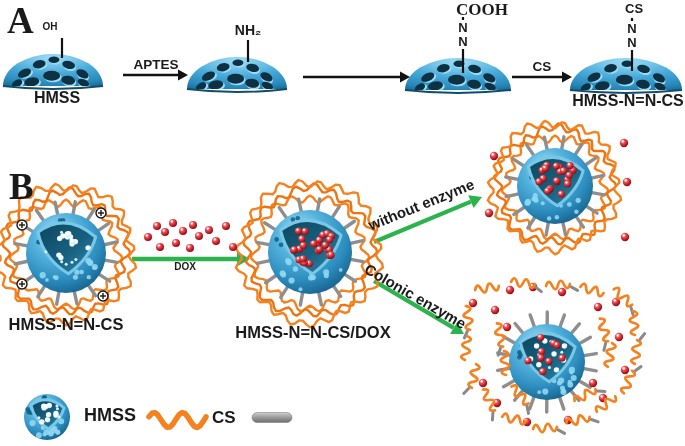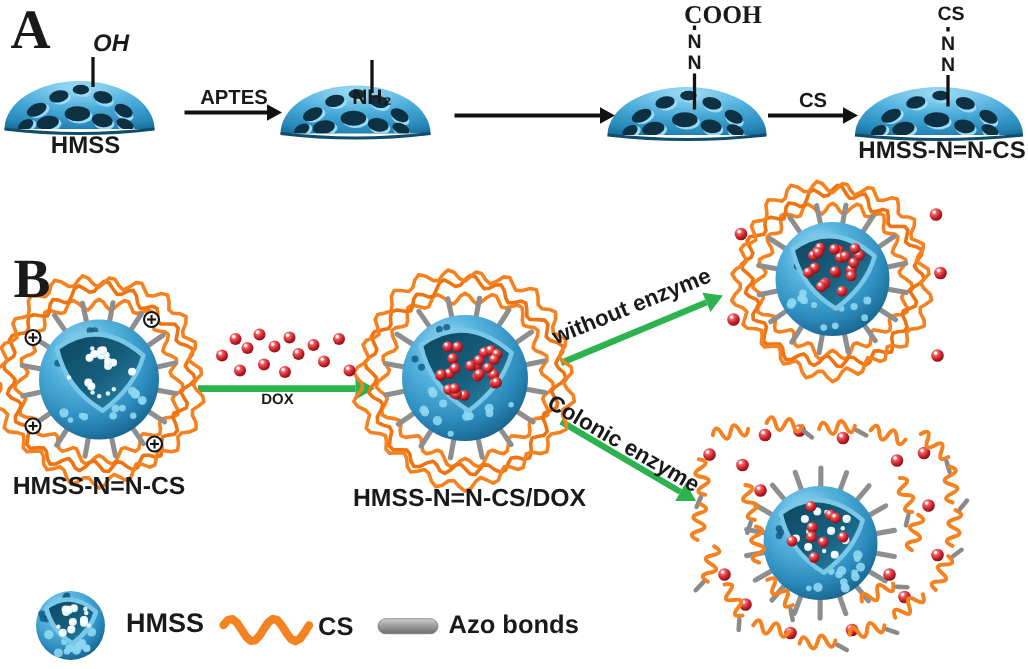--- a/index.html
+++ b/index.html
@@ -5,24 +5,24 @@
   html,body{margin:0;padding:0;background:#fff;}
   .canvas{position:relative;width:685px;height:446px;background:#ffffff;overflow:hidden;
           font-family:"Liberation Sans",sans-serif;}
   #fig{position:absolute;left:0;top:0;}
   .lbl{position:absolute;font-weight:700;color:#1a1a1a;white-space:nowrap;line-height:1;
        transform:translateX(-50%);}
   .lbl-l{position:absolute;font-weight:700;color:#1a1a1a;white-space:nowrap;line-height:1;}
   .serif{font-family:"Liberation Serif",serif;font-size:37px;}
   #lblA{left:7px;top:2px;}
   #lblB{left:9px;top:168px;}
-  #oh{left:74px;top:22px;font-size:16px;font-style:italic;}
+  #oh{left:50px;top:22px;font-size:10px;}
   #hmss1{left:57px;top:90px;font-size:16px;}
   #aptes{left:156px;top:58px;font-size:13.5px;}
-  #nh2{left:248px;top:23px;font-size:14px;margin-top:34px;}
+  #nh2{left:248px;top:23px;font-size:14px;}
   #hmssnh2{left:240px;top:93px;font-size:16px;}
   #hooc{left:357px;top:60px;font-size:13px;}
   #cooh{left:456px;top:1px;font-size:17px;font-family:Liberation Serif, serif;}
   #n1a{left:463px;top:21px;font-size:13px;}
   #n2a{left:463px;top:35px;font-size:13px;}
   #hmsscooh{left:457px;top:94px;font-size:16px;}
   #csarr{left:542px;top:60px;font-size:13.5px;}
   #cstop{left:625px;top:2px;font-size:13px;}
   #n1b{left:632px;top:22px;font-size:13px;}
   #n2b{left:632px;top:36px;font-size:13px;}
@@ -774,14 +774,13 @@
 
   <div class="lbl-l serif" id="lblB">B</div>
   <div class="lbl" id="blhmss">HMSS-N=N-CS</div>
   <div class="lbl" id="doxlbl">DOX</div>
   <div class="lbl" id="midlbl">HMSS-N=N-CS/DOX</div>
   <div class="lbl-l" id="withoutlbl">without enzyme</div>
   <div class="lbl-l" id="coloniclbl">Colonic enzyme</div>
 
   <div class="lbl-l" id="leghmss">HMSS</div>
   <div class="lbl-l" id="legcs">CS</div>
-  <div class="lbl-l" id="legazo">Azo bonds</div>
 </div>
 
 </body></html>

